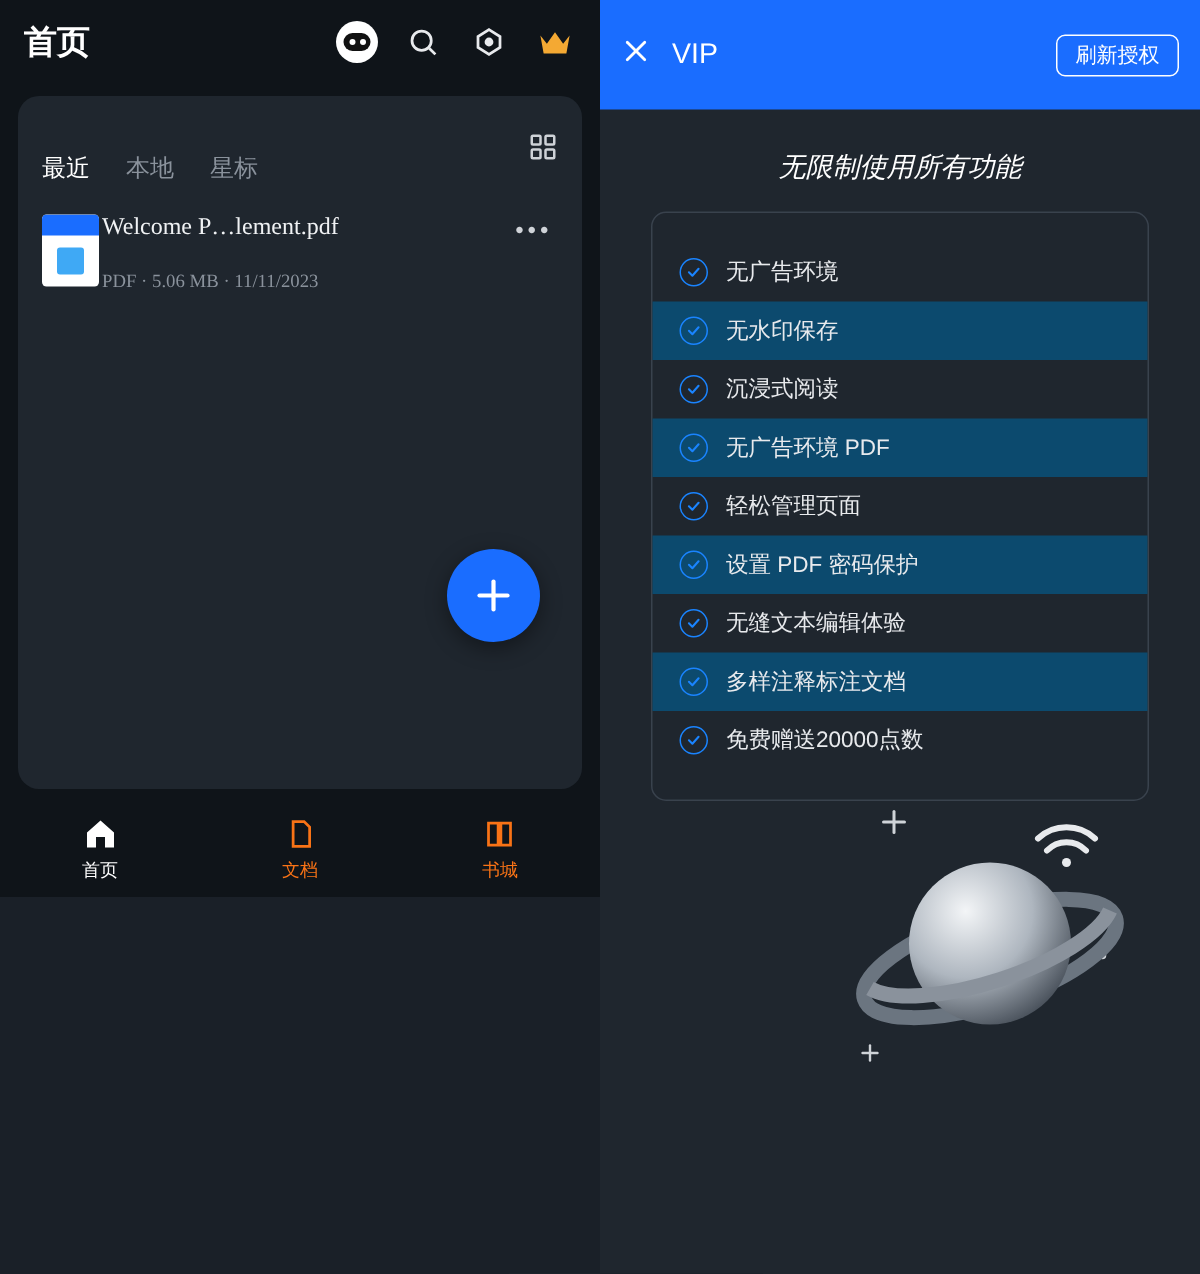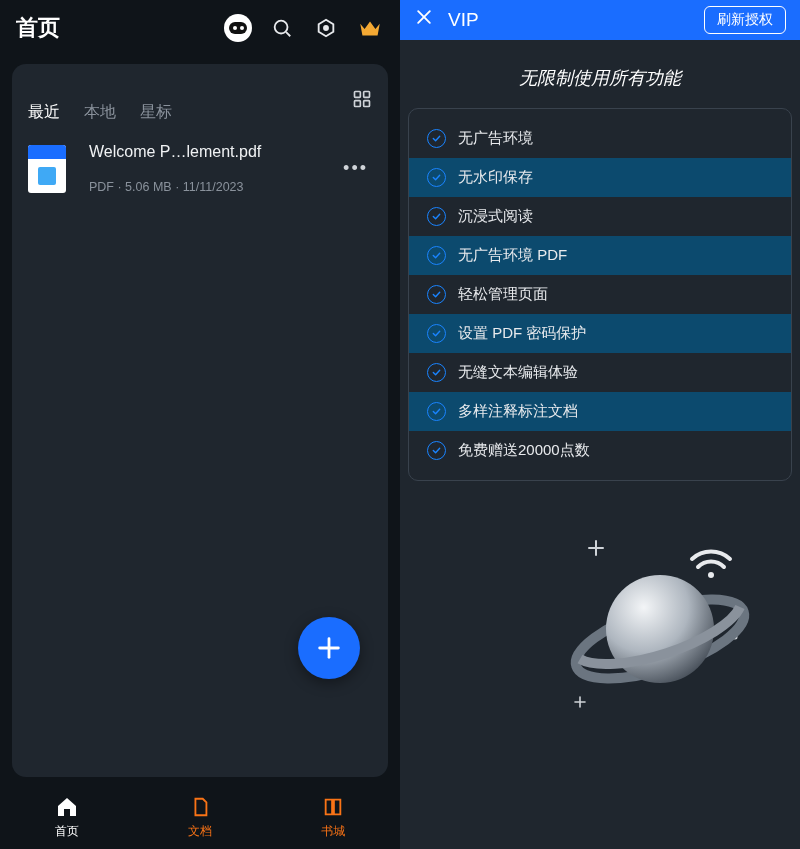--- a/index.html
+++ b/index.html
@@ -7,21 +7,21 @@
     width: 800px; height: 849px;
     background: #1a2028;
     font-family: -apple-system, "PingFang SC", "Microsoft YaHei", sans-serif;
     color: #e8eaed;
     display: flex;
     overflow: hidden;
   }
 
   
   .left {
-    width: 400px; height: 849px;
+    width: 400px; height: 598px;
     background: #0f1419;
     position: relative;
     display: flex; flex-direction: column;
   }
 
   .left-header {
     height: 56px;
     display: flex; align-items: center;
     padding: 0 16px;
   }
@@ -54,23 +54,24 @@
   .tabs-row {
     display:flex; align-items:center;
     padding: 14px 16px 6px 16px;
   }
   .tabs { display:flex; gap:24px; flex:1;margin-top:24px; }
   .tab { font-size:16px; color:#8a929c; }
   .tab.active { color:#fff; font-weight:500; }
   .grid-icon { color:#cfd3d8; }
 
   .file-row {
-    display:flex; align-items:center;
+    display:flex; 
     padding: 14px 16px;
-    gap: 23px;
+    gap: 2px;
+    font-family: Liberation Serif, serif;
   }
   .thumb {
     width: 38px; height: 48px;
     background:#fff; border-radius:3px;
     position:relative; overflow:hidden;
     display:flex; flex-direction:column;
   }
   .thumb-top { height:14px; background:#1a6dff; }
   .thumb-mid { flex:1; display:flex; align-items:center; justify-content:center;}
   .thumb-square { width:18px; height:18px; background:#3fa9f5; border-radius:2px; }
@@ -105,21 +106,21 @@
   .nav-icon { width:24px; height:24px; display:flex; align-items:center; justify-content:center; }
 
   
   .right {
     width: 400px; height:849px;
     background:#1f262e;
     display:flex; flex-direction:column;
     position:relative;
   }
   .right-header {
-    height:40px;
+    height:73px;
     background:#1a6dff;
     display:flex; align-items:center;
     padding: 0 14px;
     gap: 14px;
   }
   .close-x { color:#fff; font-size:22px; font-weight:300; }
   .vip-title { color:#fff; font-size:19px; font-weight:500; flex:1; }
   .refresh-btn {
     border:1.5px solid #fff; color:#fff;
     border-radius:6px; padding:4px 12px;
@@ -127,24 +128,24 @@
   }
 
   .vip-headline {
     text-align:center;
     color:#fff; font-size:18px; font-weight:500;
     padding: 26px 0 18px 0;
     font-style: italic;
   }
 
   .feature-box {
-    margin: 0 8px;
+    margin: 0 34px;
     border:1px solid #39424d;
     border-radius:10px;
-    padding: 10px 0;
+    padding: 20px 0;
   }
   .feature-row {
     display:flex; align-items:center;
     padding: 10px 18px;
     gap:12px;
     font-size:15px; color:#e8eaed;
   }
   .feature-row.alt { background:#0c4a6e; }
   .check-circle {
     width:19px; height:19px; border-radius:50%;

